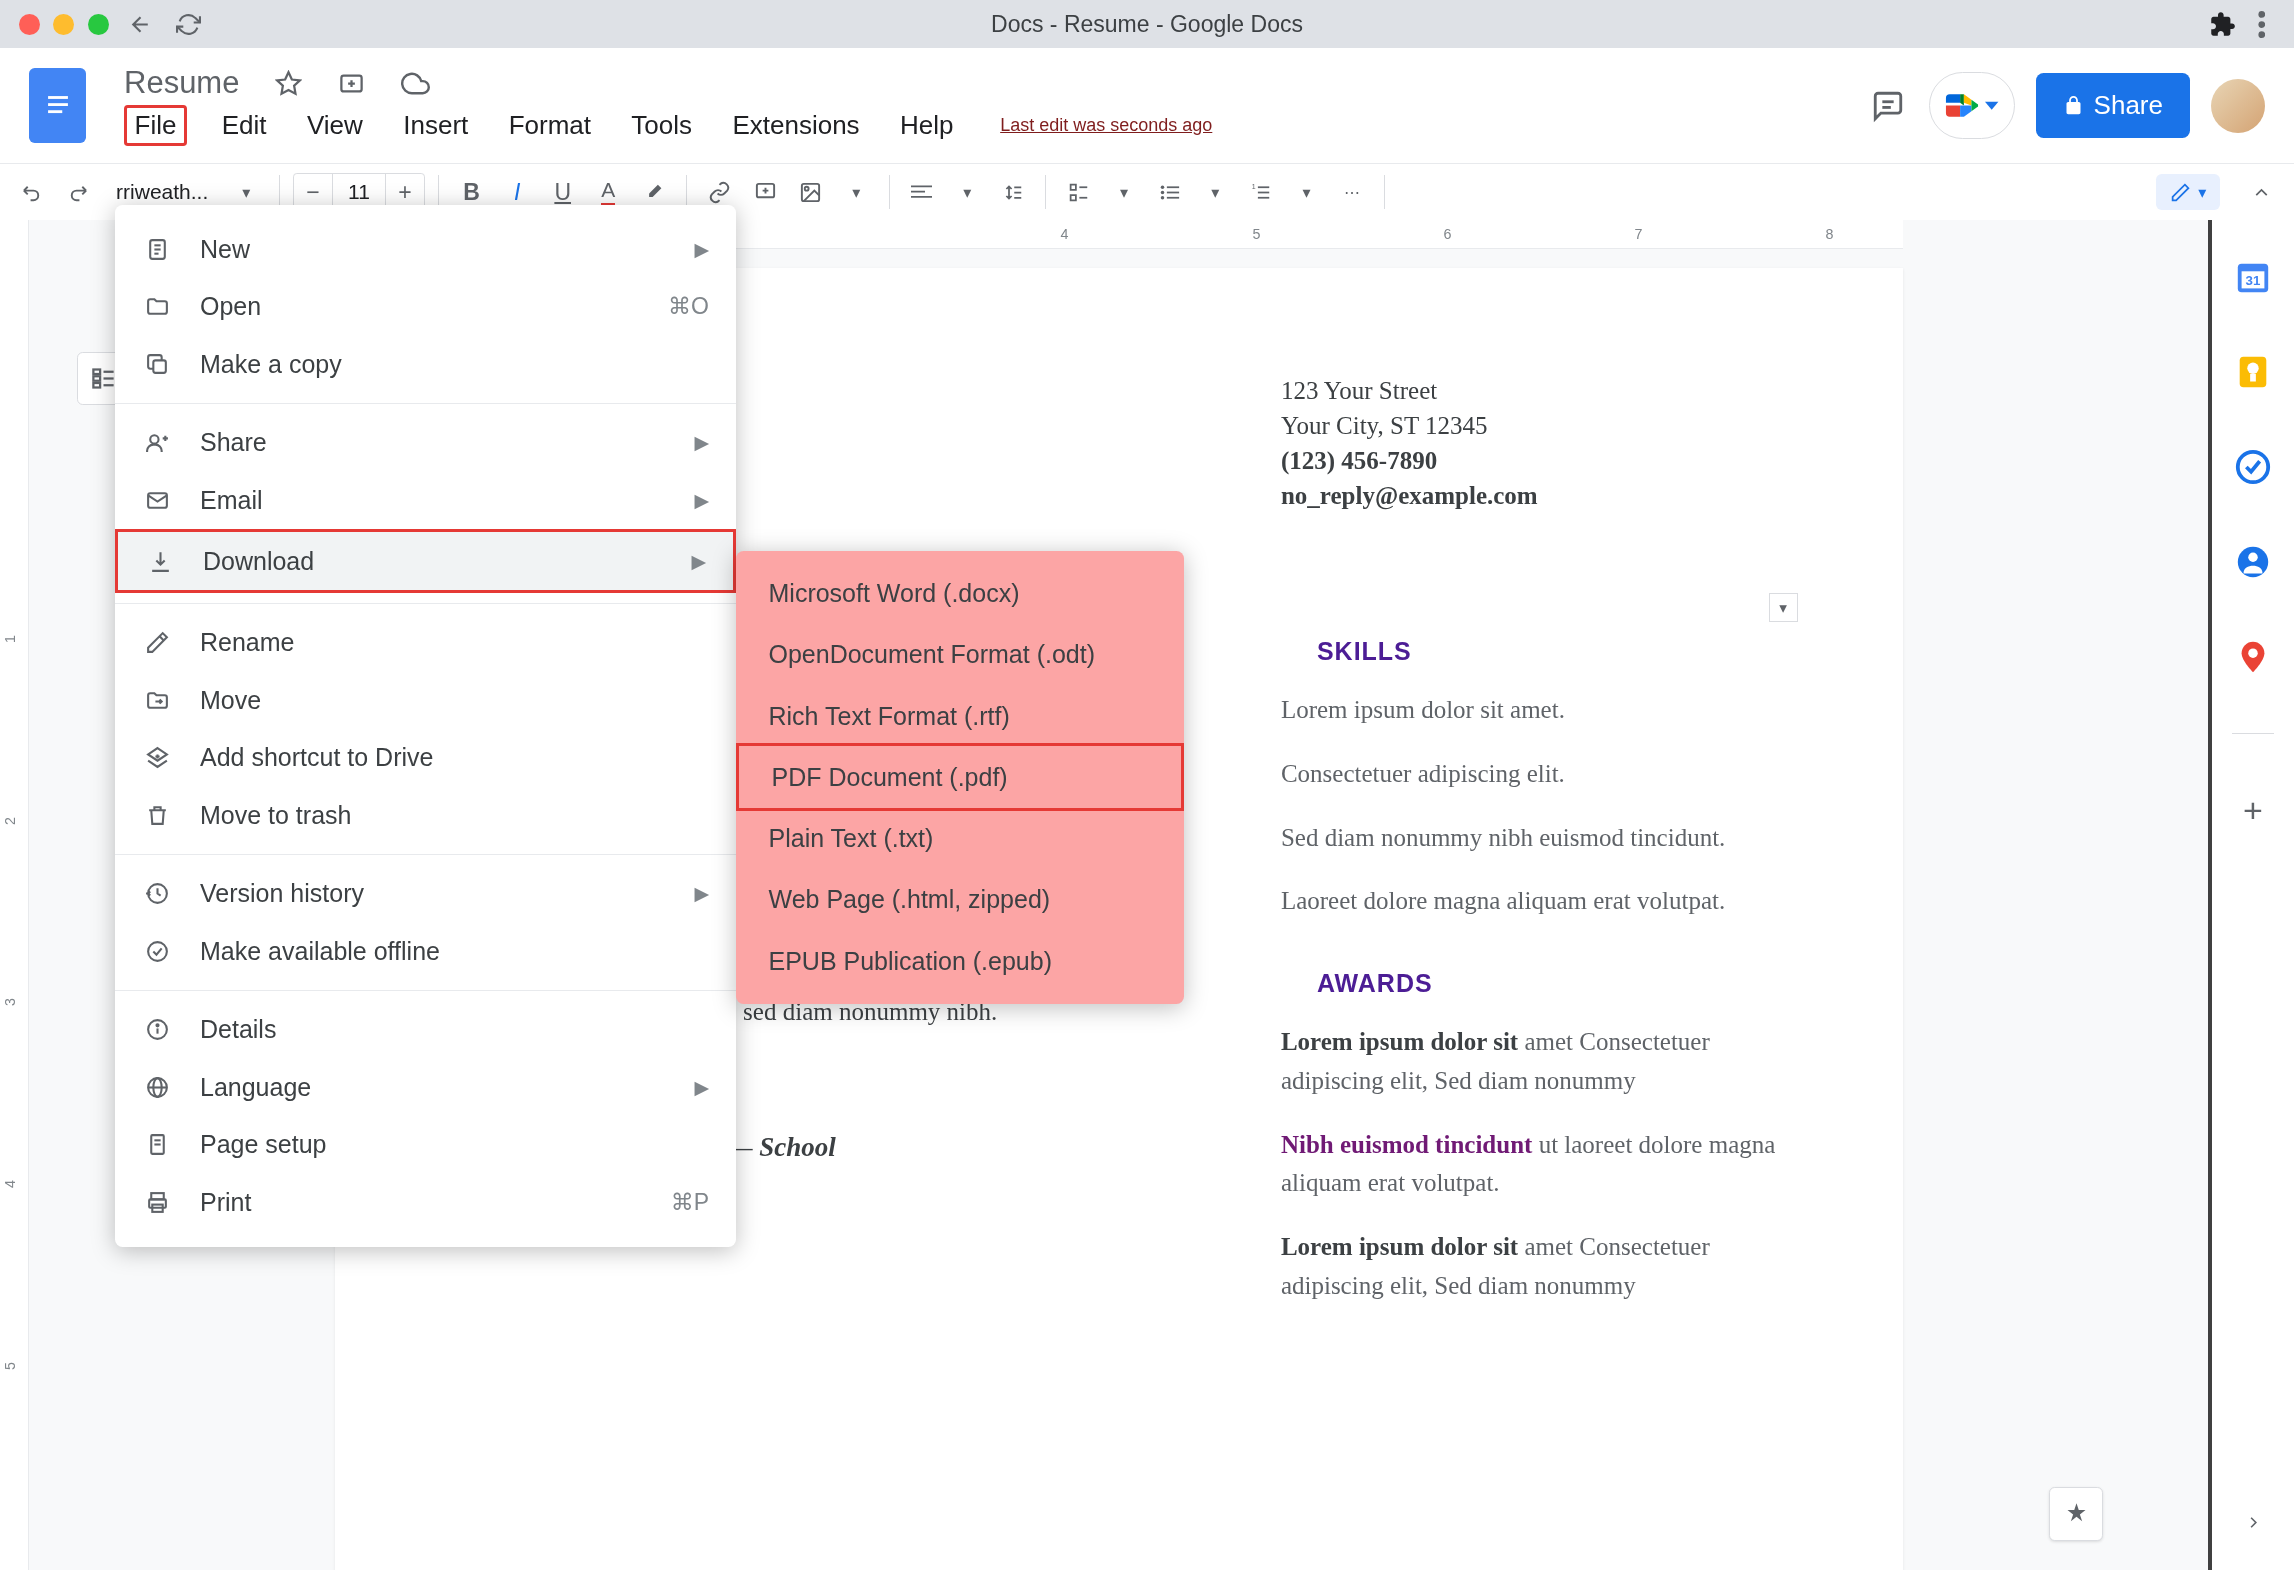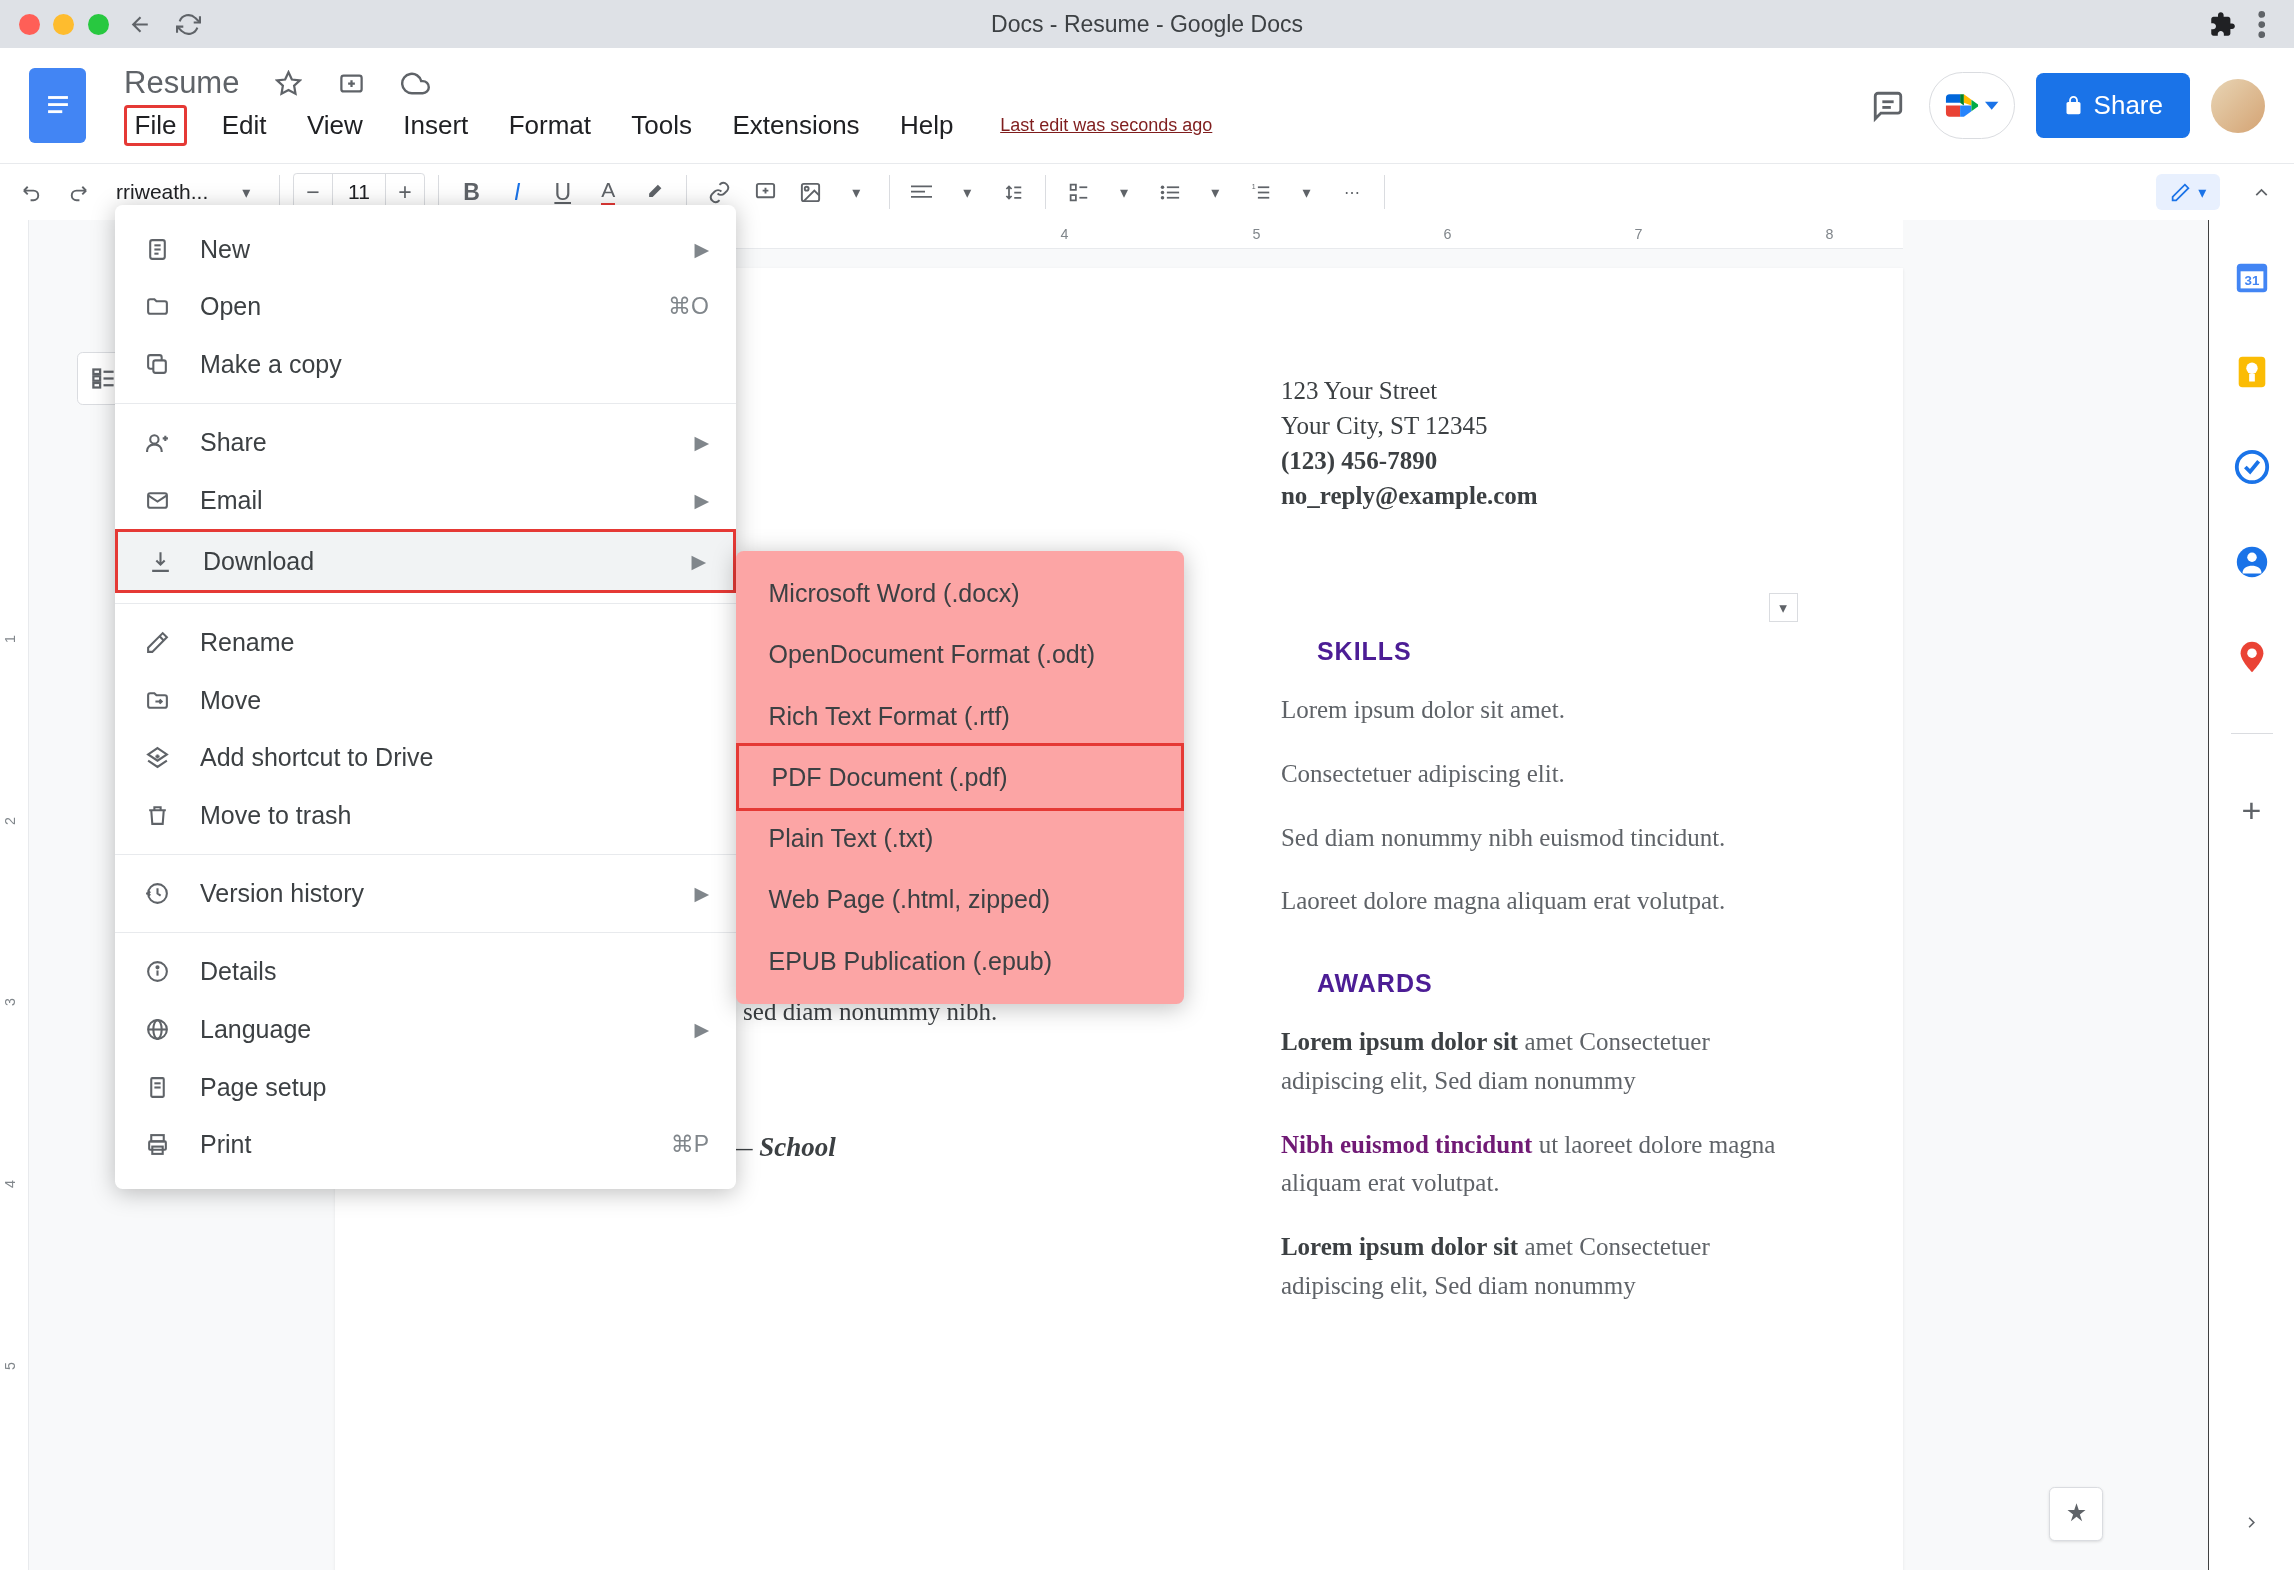--- a/index.html
+++ b/index.html
@@ -60,21 +60,21 @@
 .sec-heading { color: #4c1d95; font-weight: bold; font-size: 25px; letter-spacing: 1px; margin-top: 48px; margin-bottom: 25px; font-family: Arial, sans-serif; margin-left: 36px; }
 .job-title { font-style: italic; font-size: 29px; font-family: Georgia, serif; font-weight: bold; margin-bottom: 19px; }
 .body-text { font-size: 25px; line-height: 1.5; color: #3c4043; margin-bottom: 29px; }
 .body-text-r { font-size: 25px; line-height: 1.55; color: #5f6368; margin-bottom: 25px; }
 .school { font-size: 27px; font-weight: bold; font-family: Georgia, serif; }
 .school .loc { font-weight: normal; }
 .school .deg { font-style: italic; }
 .dates { font-size: 19px; color: #80868b; letter-spacing: 0.5px; margin-top: 5.7px; font-family: Arial, sans-serif; }
 .expand-arrow { position: absolute; top: 325px; right: 105px; width: 29px; height: 29px; border: 1px solid #dadce0; background: #fff; display: flex; align-items: center; justify-content: center; font-size: 15.3px; color: #5f6368; }
 
-.right-rail { width: 86px; background: #fff; border-left: 1px solid #404040; display: flex; flex-direction: column; align-items: center; padding-top: 38px; gap: 57px; }
+.right-rail { width: 86px; background: #fff; border-left: 4px solid #404040; display: flex; flex-direction: column; align-items: center; padding-top: 38px; gap: 57px; }
 .rp-icon { width: 38px; height: 38px; display: flex; align-items: center; justify-content: center; }
 .rp-sep { width: 42px; height: 1px; background: #dadce0; }
 .rp-plus { color: #5f6368; font-size: 34px; }
 .rp-chev { margin-top: auto; margin-bottom: 38px; color: #5f6368; }
 .explore-btn { position: absolute; right: 105px; bottom: 29px; width: 54px; height: 54px; border: 1px solid #dadce0; background: #fff; border-radius: 5.7px; display: flex; align-items: center; justify-content: center; box-shadow: 0 1px 2.9px rgba(0,0,0,.12); color: #5f6368; }
 
 .dropdown { position: absolute; left: 115px; top: 205px; width: 621px; background: #fff; border-radius: 7.6px; box-shadow: 0 3.8px 23px rgba(0,0,0,.25); padding: 15.3px 0; z-index: 100; text-align: right; }
 .dd-item { display: flex; align-items: center; padding: 13.4px 27px; font-size: 25px; color: #3c4043; position: relative; }
 .dd-item.hover { background: #f1f3f4; }
 .dd-item.highlighted { border: 3.8px solid #e53935; }
@@ -523,20 +523,29 @@
     <div class="dd-item">
       <div class="dd-icon">
         <svg width="25" height="25" viewBox="0 0 24 24" fill="none" stroke="currentColor" stroke-width="2">
           <circle cx="12" cy="12" r="9"></circle>
           <path d="M12 7v5l3 2M3 12H1m2 0l2-2m-2 2l2 2"></path>
         </svg>
       </div>
       <span>Version history</span>
       <span class="dd-arrow">▶</span>
     </div>
+    <div class="dd-item">
+      <div class="dd-icon">
+        <svg width="25" height="25" viewBox="0 0 24 24" fill="none" stroke="currentColor" stroke-width="2">
+          <circle cx="12" cy="12" r="9"></circle>
+          <path d="M8 12l3 3 5-6"></path>
+        </svg>
+      </div>
+      <span>Make available offline</span>
+    </div>
     <div class="dd-sep"></div>
     <div class="dd-item">
       <div class="dd-icon">
         <svg width="25" height="25" viewBox="0 0 24 24" fill="none" stroke="currentColor" stroke-width="2">
           <circle cx="12" cy="12" r="9"></circle>
           <line x1="12" y1="11" x2="12" y2="16"></line>
           <circle cx="12" cy="8" r="1" fill="currentColor"></circle>
         </svg>
       </div>
       <span>Details</span>

